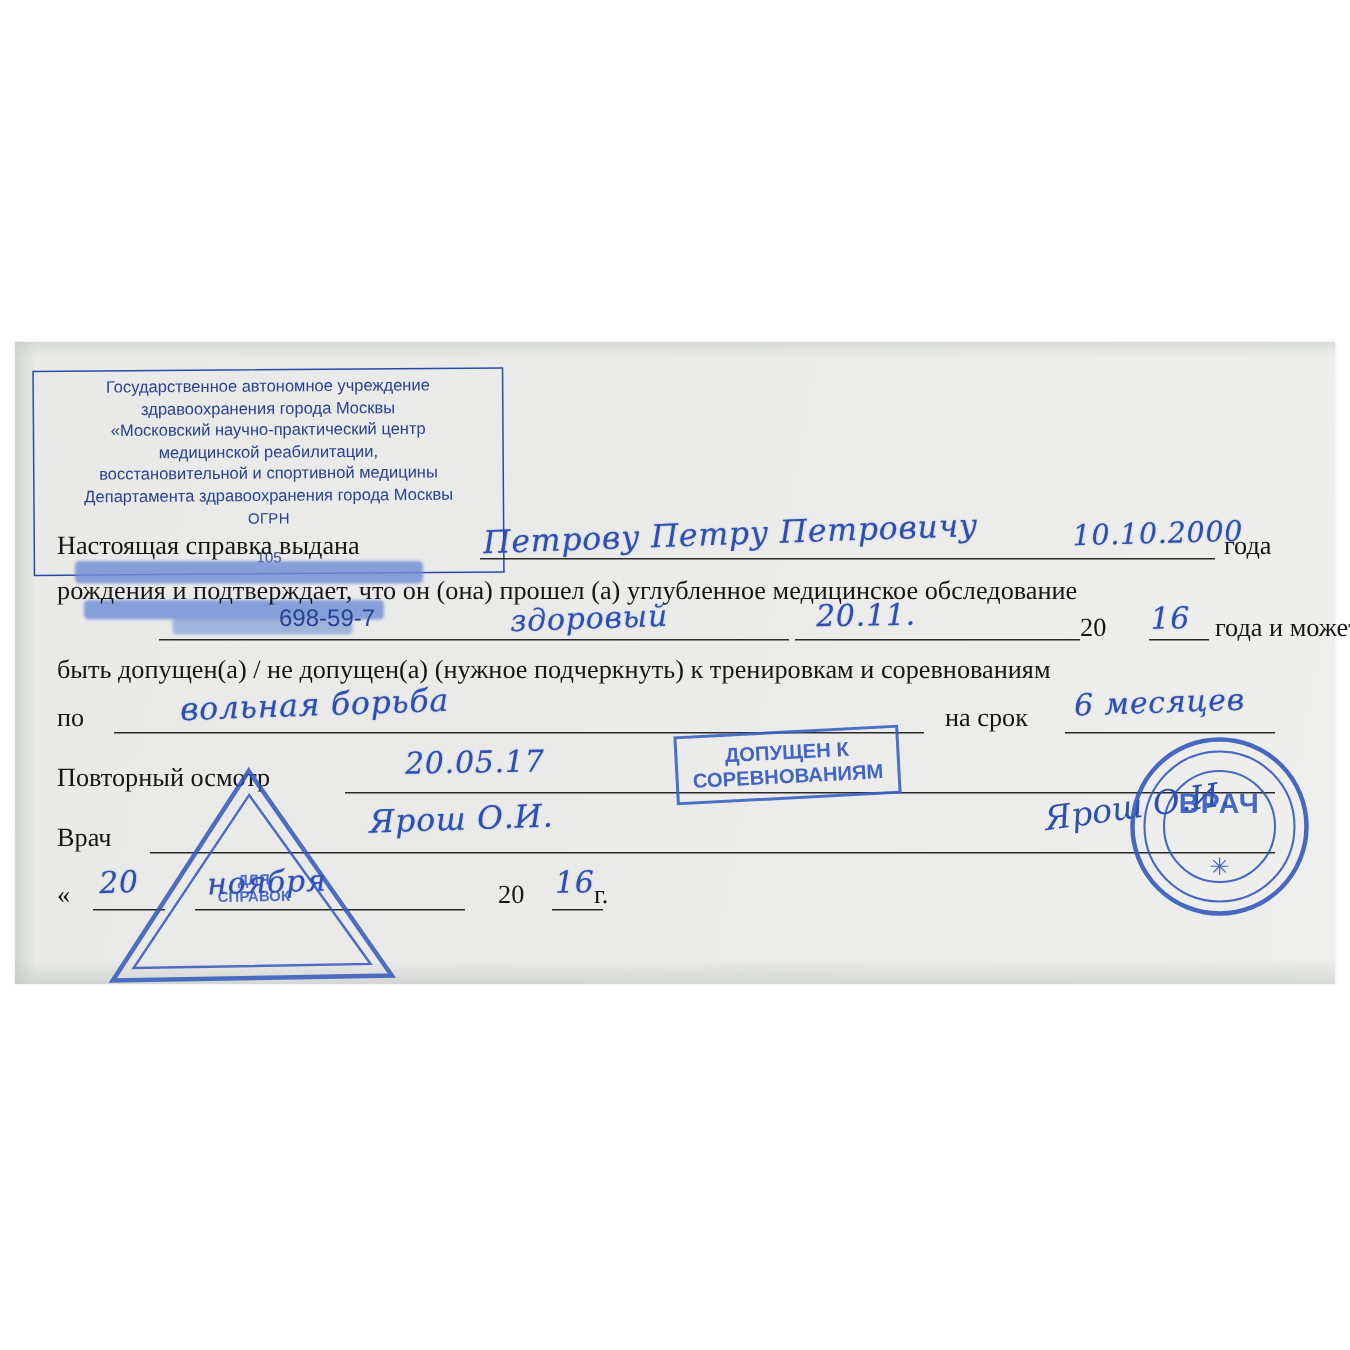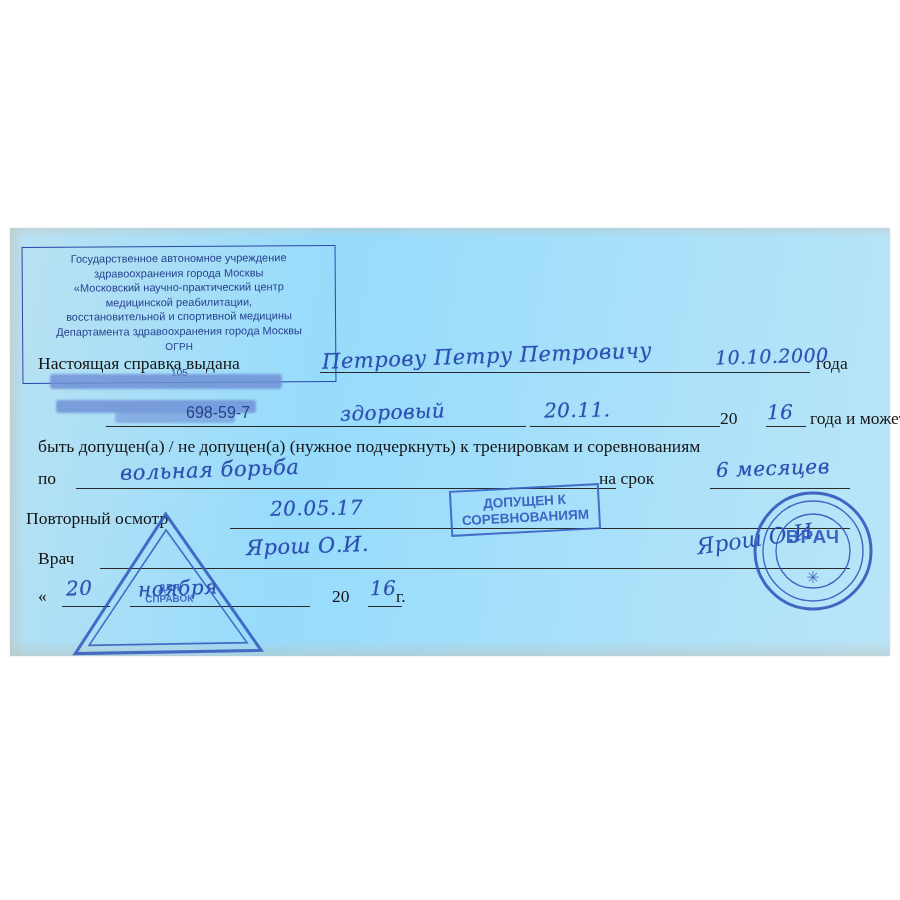--- a/index.html
+++ b/index.html
@@ -15,21 +15,21 @@
     overflow: hidden;
   }
 
   
   #doc-sheet {
     position: absolute;
     left: 10px;
     top: 228px;
     width: 880px;
     height: 428px;
-    background: #7dd3fc;
+    background: #e5e5e5;
     box-shadow: 0 0 2px rgba(0,0,0,0.12);
   }
   
   #paper-tint {
     position: absolute;
     inset: 0;
     background:
       linear-gradient(100deg, rgba(236,238,234,0.55) 0%, rgba(253,253,250,0.2) 35%, rgba(247,247,243,0.5) 100%);
     pointer-events: none;
   }
@@ -237,42 +237,43 @@
   <div style="position:absolute; left:176px; top:176px; color:#27428f; font-family:'Liberation Sans',sans-serif; font-size:16px;">698-59-7</div>
 
 
   <div class="body-line" style="left:28px; top:125px;">Настоящая справка выдана</div>
   <div class="rule" style="left:310px; top:144px; width:490px;"></div>
   <div class="body-line" style="left:806px; top:125px;">года</div>
 
   <div class="hand" style="left:312px; top:116px; font-size:21px;">Петрову Петру Петровичу</div>
   <div class="hand" style="left:705px; top:117px; font-size:19px; transform:rotate(-1.5deg);">10.10.2000</div>
 
+  <div class="body-line" style="left:28px; top:155px;">рождения и подтверждает, что он (она) прошел (а) углубленное медицинское обследование</div>
 
   <div class="rule" style="left:96px; top:198px; width:420px;"></div>
   <div class="rule" style="left:520px; top:198px; width:190px;"></div>
   <div class="rule" style="left:756px; top:198px; width:40px;"></div>
   <div class="body-line" style="left:710px; top:180px;">20</div>
   <div class="body-line" style="left:800px; top:180px;">года и может</div>
 
   <div class="hand" style="left:330px; top:172px; font-size:20px;">здоровый</div>
   <div class="hand" style="left:534px; top:170px; font-size:20px; transform:rotate(-1deg);">20.11.</div>
   <div class="hand" style="left:757px; top:172px; font-size:20px; transform:rotate(-1deg);">16</div>
 
   <div class="body-line" style="left:28px; top:208px;text-align:center;">быть допущен(а) / не допущен(а) (нужное подчеркнуть)  к тренировкам и соревнованиям</div>
 
   <div class="body-line" style="left:28px; top:240px;">по</div>
   <div class="rule" style="left:66px; top:260px; width:540px;"></div>
-  <div class="body-line" style="left:589px; top:240px;">на срок</div>
+  <div class="body-line" style="left:620px; top:240px;">на срок</div>
   <div class="rule" style="left:700px; top:260px; width:140px;"></div>
 
   <div class="hand" style="left:110px; top:230px; font-size:21px;">вольная борьба</div>
   <div class="hand" style="left:706px; top:228px; font-size:20px;">6 месяцев</div>
 
-  <div class="body-line" style="left:16px; top:280px;">Повторный осмотр</div>
+  <div class="body-line" style="left:28px; top:280px;">Повторный осмотр</div>
   <div class="rule" style="left:220px; top:300px; width:620px;"></div>
   <div class="hand" style="left:260px; top:268px; font-size:20px; transform:rotate(-1deg);">20.05.17</div>
 
   <div class="body-line" style="left:28px; top:320px;">Врач</div>
   <div class="rule" style="left:90px; top:340px; width:750px;"></div>
   <div class="hand" style="left:236px; top:306px; font-size:21px;">Ярош О.И.</div>
   <div class="signature" style="left:686px; top:298px;">Ярош О.И.</div>
 
   <div class="body-line" style="left:28px; top:358px;">«</div>
   <div class="rule" style="left:52px; top:378px; width:48px;"></div>

